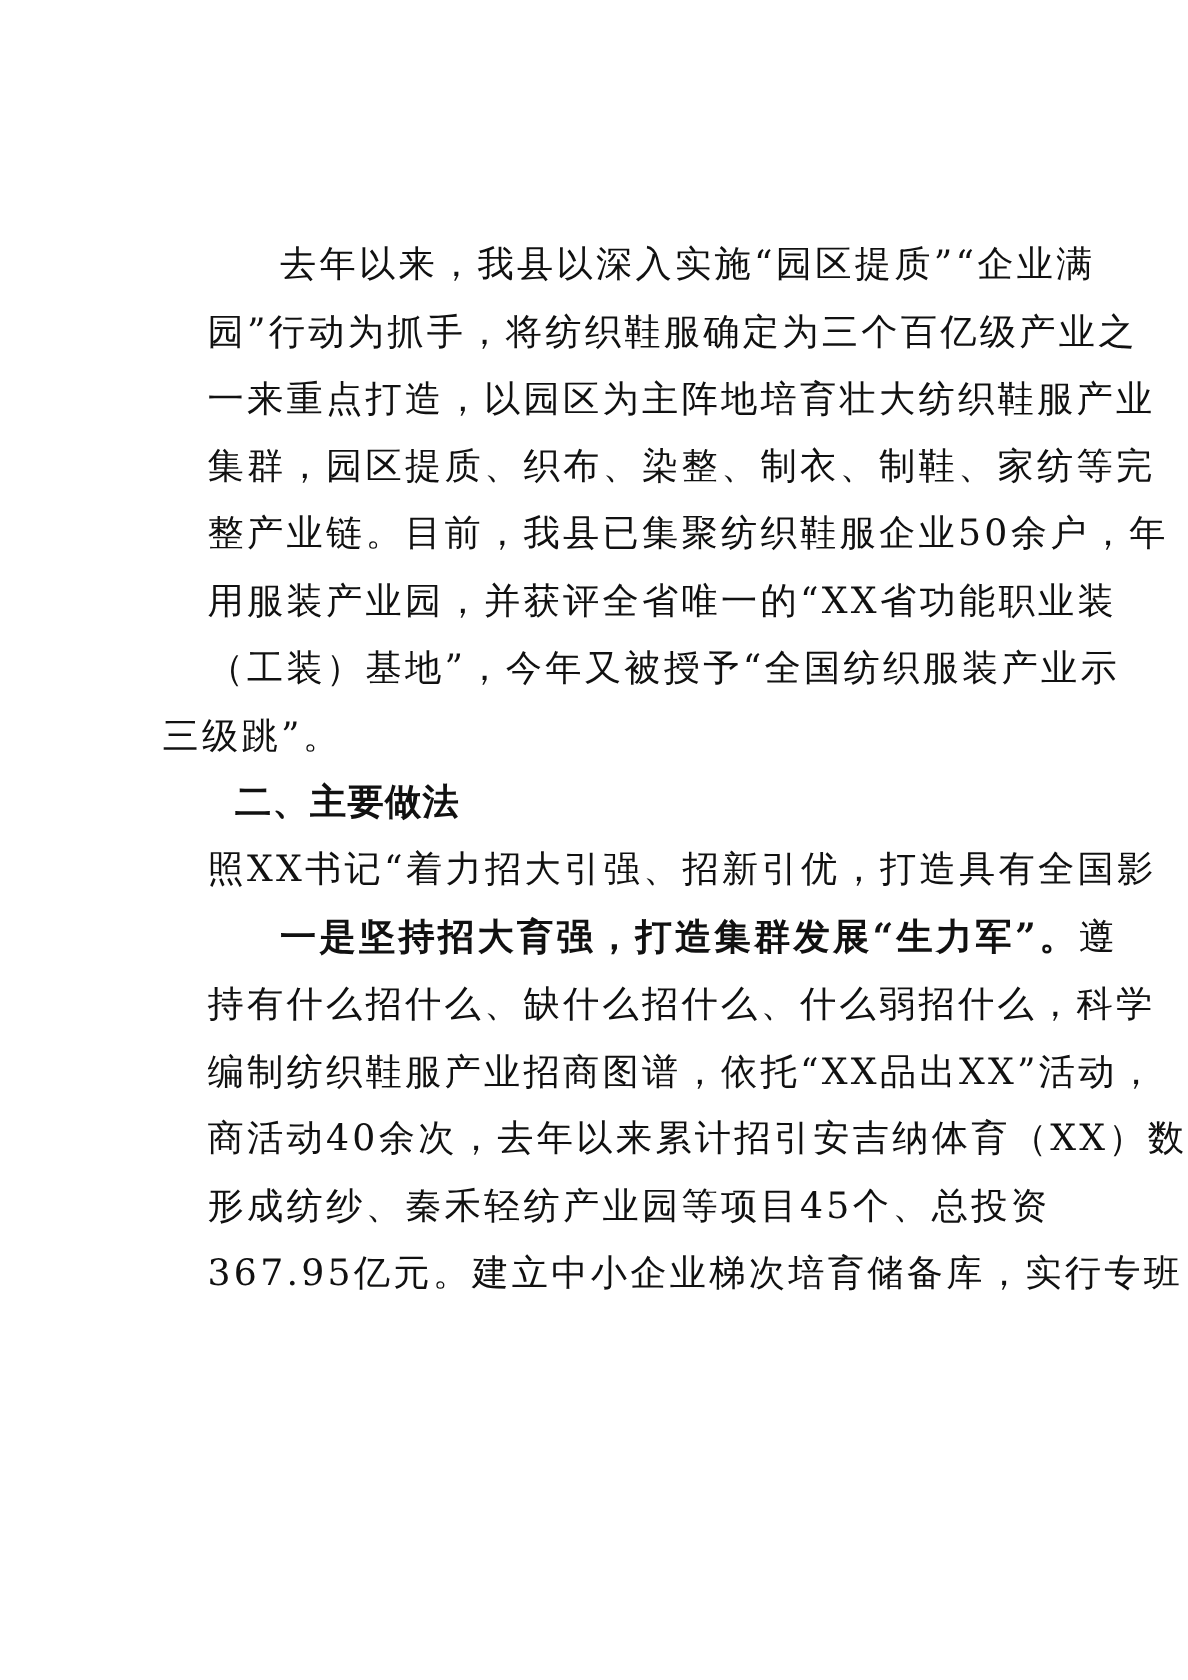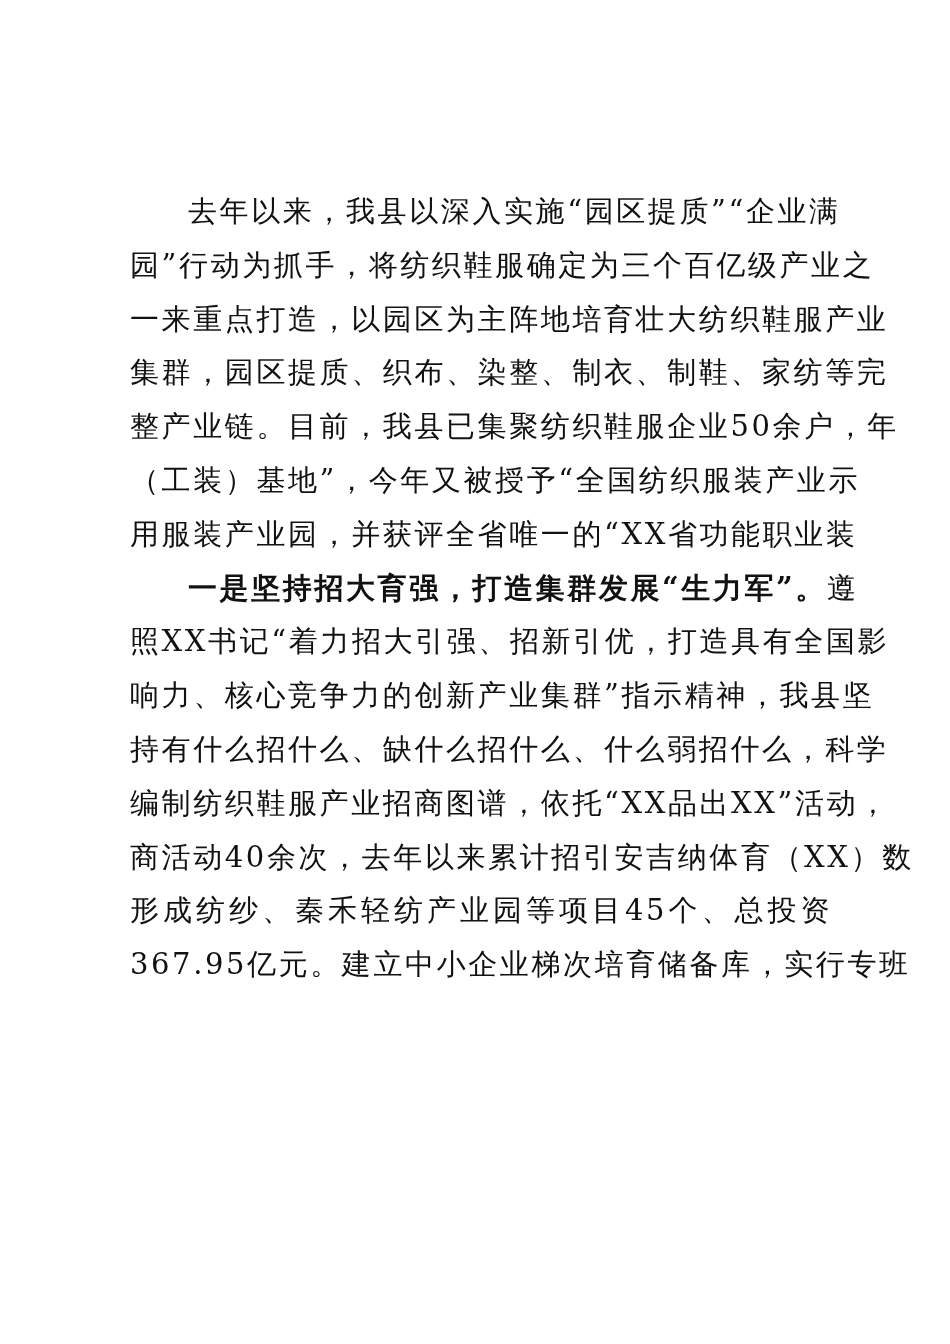--- a/index.html
+++ b/index.html
@@ -7,36 +7,37 @@
   .page {
     position:absolute; left:130px; top:185px; width:702px;
     font-family: "DejaVu Serif", "Liberation Serif", serif;
     font-size:29px; line-height:53.8px; color:#111111;
     letter-spacing:2.6px;
   }
   .line { height:53.8px; white-space:nowrap; overflow:visible; }
   .indent { padding-left:58px; }
   .heading { font-family:"DejaVu Sans","Liberation Sans",sans-serif; font-weight:bold; letter-spacing:1px; }
   .bold { font-weight:bold; }
-  .justify { text-align:justify; text-align-last:justify; }
+  .justify { text-align:justify; text-align-last:justify;margin-left:36px; }
 </style>
 </head>
 <body>
 
 <div class="page">
   <div class="line indent justify">去年以来，我县以深入实施“园区提质”“企业满</div>
   <div class="line justify">园”行动为抓手，将纺织鞋服确定为三个百亿级产业之</div>
   <div class="line justify">一来重点打造，以园区为主阵地培育壮大纺织鞋服产业</div>
   <div class="line justify">集群，园区提质、织布、染整、制衣、制鞋、家纺等完</div>
   <div class="line justify">整产业链。目前，我县已集聚纺织鞋服企业50余户，年</div>
+  <div class="line justify">用服装产业园，并获评全省唯一的“XX省功能职业装</div>
   <div class="line justify">（工装）基地”，今年又被授予“全国纺织服装产业示</div>
-  <div class="line justify">用服装产业园，并获评全省唯一的“XX省功能职业装</div>
+  <div class="line">三级跳”。</div>
 
+  <div class="line indent heading">二、主要做法</div>
 
+  <div class="line justify">照XX书记“着力招大引强、招新引优，打造具有全国影</div>
   <div class="line indent justify"><span class="bold">一是坚持招大育强，打造集群发展“生力军”。</span><span>遵</span></div>
-  <div class="line justify">照XX书记“着力招大引强、招新引优，打造具有全国影</div>
-  <div class="line justify">响力、核心竞争力的创新产业集群”指示精神，我县坚</div>
   <div class="line justify">持有什么招什么、缺什么招什么、什么弱招什么，科学</div>
   <div class="line justify">编制纺织鞋服产业招商图谱，依托“XX品出XX”活动，</div>
   <div class="line justify">商活动40余次，去年以来累计招引安吉纳体育（XX）数</div>
   <div class="line justify">形成纺纱、秦禾轻纺产业园等项目45个、总投资</div>
   <div class="line justify">367.95亿元。建立中小企业梯次培育储备库，实行专班</div>
 </div>
 
 </body></html>

